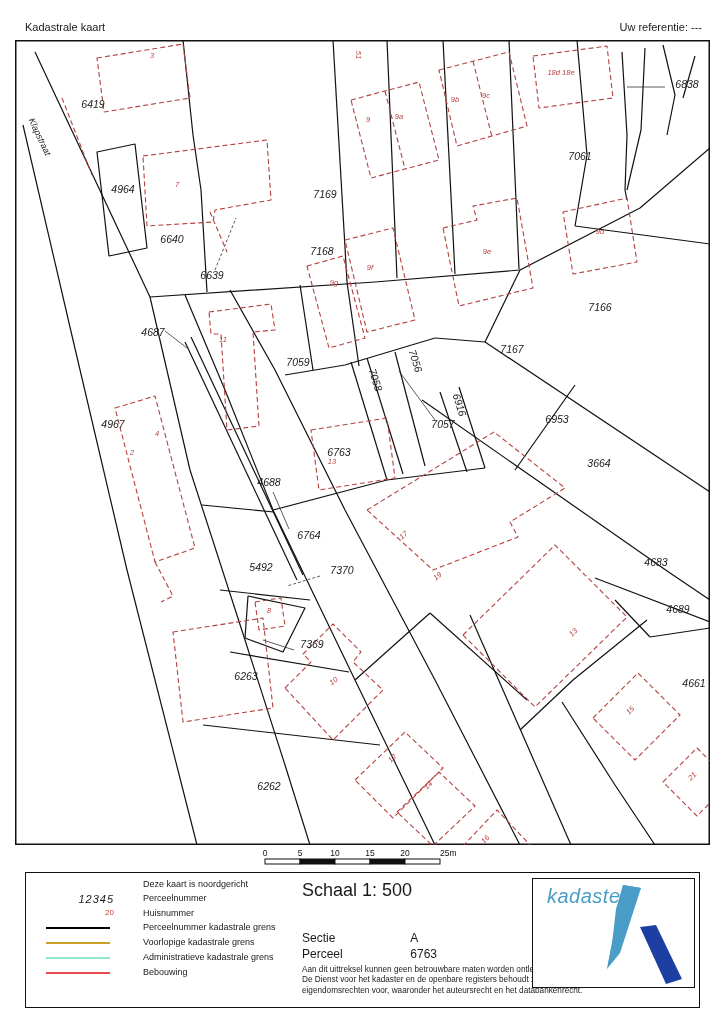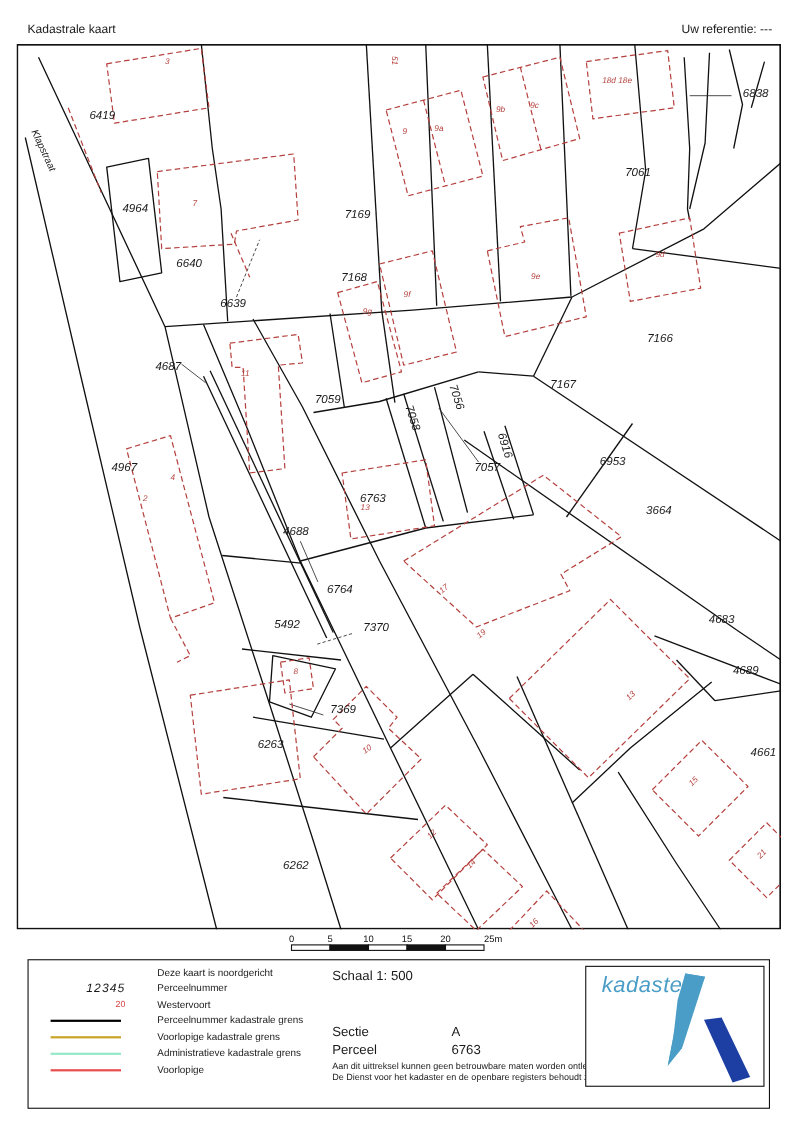--- a/index.html
+++ b/index.html
@@ -17,21 +17,21 @@
   .lg-row{position:absolute;left:6px;height:14px;font-size:9px;}
   .lg-sym{position:absolute;left:0;width:82px;text-align:right;display:inline-block;}
   .lg-lab{position:absolute;left:90px;white-space:nowrap;margin-left:21px;}
   .sym-pnum{font-style:italic;font-size:11px;letter-spacing:1px;}
   .sym-hnum{color:#d04040;font-size:8px;}
   .lg-line{position:absolute;left:14px;top:5px;width:64px;height:2px;display:inline-block;}
   .lc0{background:#000;}
   .lc1{background:#c9a227;}
   .lc2{background:#93e9c8;height:1.5px;}
   .lc3{background:#e84c4c;height:1.5px;}
-  .schaal{position:absolute;left:276px;top:7px;font-size:12px;}
+  .schaal{position:absolute;left:276px;top:7px;font-size:18px;}
   .info-row{position:absolute;left:276px;font-size:12px;}
   .info-lab{display:inline-block;width:105px;}
   .info-val{display:inline-block;}
   .disc{position:absolute;font-size:8.2px;line-height:1.25;color:#222;}
   .disc div{white-space:nowrap;}
   .logo-box{position:absolute;right:4px;top:5px;width:163px;height:110px;border:1.5px solid #111;box-sizing:border-box;background:#fff;}
   .logo-word{position:absolute;left:14px;top:6px;font-size:20px;font-style:italic;color:#4a9dc6;letter-spacing:0.5px;}
 </style>
 </head>
 <body>
@@ -213,52 +213,53 @@
 <div class="footer">
   <div class="lg-row" style="top:6px">
     <span class="lg-lab">Deze kaart is noordgericht</span>
   </div>
   <div class="lg-row" style="top:20px">
     <span class="lg-sym sym-pnum">12345</span>
     <span class="lg-lab">Perceelnummer</span>
   </div>
   <div class="lg-row" style="top:35px">
     <span class="lg-sym sym-hnum">20</span>
-    <span class="lg-lab">Westervoort</span>
+    <span class="lg-lab">Huisnummer</span>
   </div>
   <div class="lg-row" style="top:49px">
     <span class="lg-line lc0"></span>
     <span class="lg-lab">Perceelnummer kadastrale grens</span>
   </div>
   <div class="lg-row" style="top:64px">
     <span class="lg-line lc1"></span>
     <span class="lg-lab">Voorlopige kadastrale grens</span>
   </div>
   <div class="lg-row" style="top:79px">
     <span class="lg-line lc2"></span>
     <span class="lg-lab">Administratieve kadastrale grens</span>
   </div>
   <div class="lg-row" style="top:94px">
     <span class="lg-line lc3"></span>
-    <span class="lg-lab">Voorlopige</span>
+    <span class="lg-lab">Bebouwing</span>
   </div>
 
   <div class="schaal">Schaal 1: 500</div>
   <div class="info-row" style="top:58px">
     <span class="info-lab">Sectie</span>
     <span class="info-val">A</span>
   </div>
   <div class="info-row" style="top:74px">
     <span class="info-lab">Perceel</span>
     <span class="info-val">6763</span>
   </div>
 
   <div class="disc" style="left:276px;top:92px;width:300px">
     <div>Aan dit uittreksel kunnen geen betrouwbare maten worden ontleend.</div>
     <div>De Dienst voor het kadaster en de openbare registers behoudt zich de intellectuele</div>
+    <div>eigendomsrechten voor, waaronder het auteursrecht en het databankenrecht.</div>
   </div>
 
   <div class="logo-box">
     <div class="logo-word">kadaster</div>
     <svg width="160" height="107" viewBox="0 0 160 107" style="position:absolute;left:0;top:0">
       <polygon points="90,6 108,9 85,55 74,90 79,65 83,30" fill="#4a9dc6"></polygon>
       <polygon points="90,6 108,9 87,74 74,90" fill="#4a9dc6"></polygon>
       <polygon points="107,48 123,46 149,100 133,105" fill="#1d3fa3"></polygon>
     </svg>
   </div>

